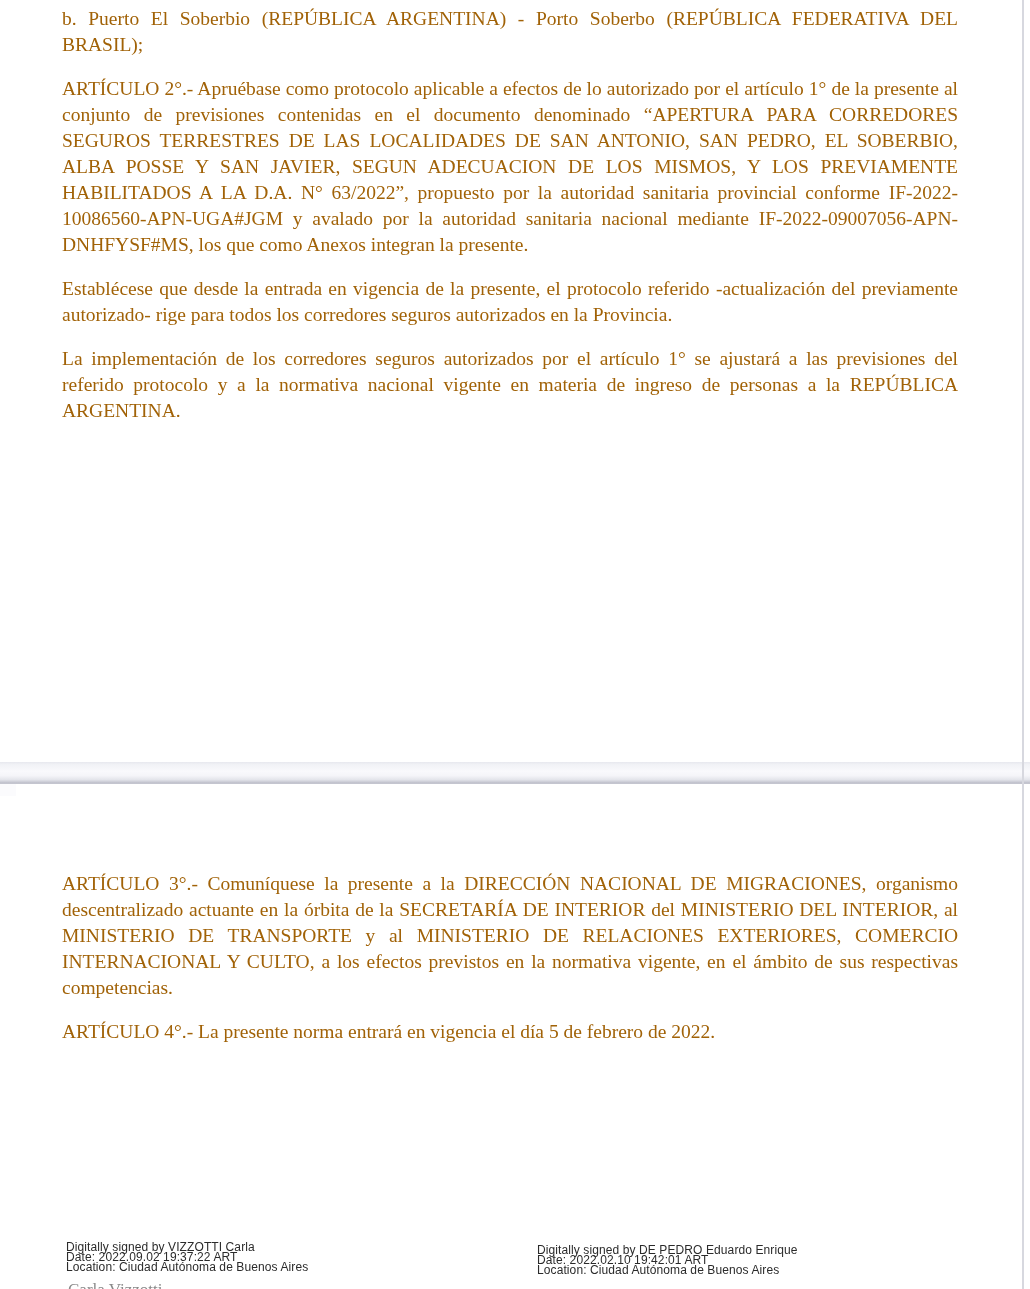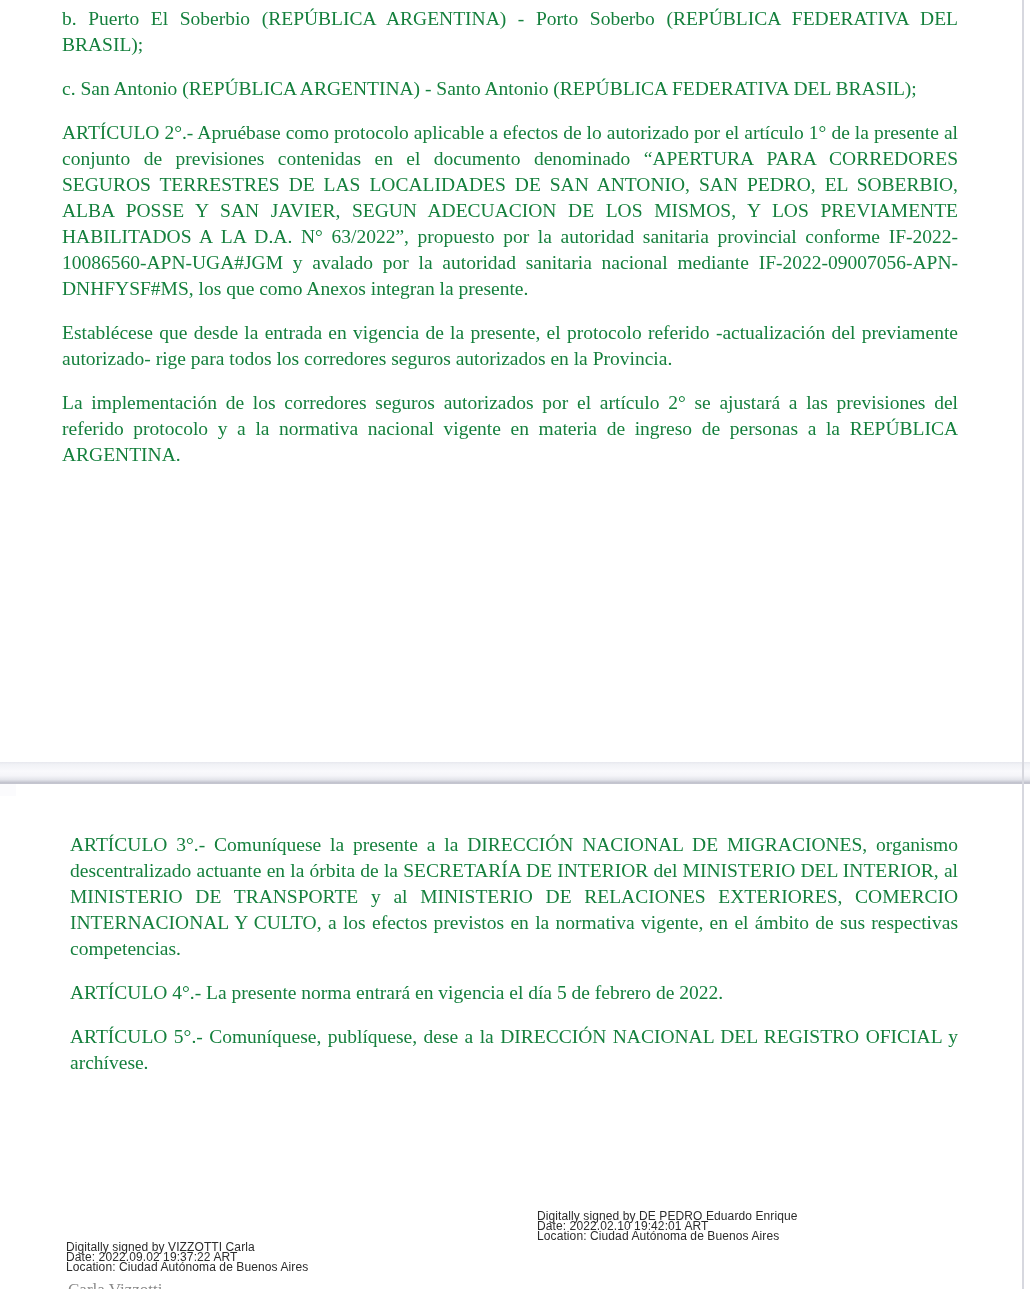--- a/index.html
+++ b/index.html
@@ -19,30 +19,29 @@
   .page {
     box-sizing: border-box;
   }
   .page-1 {
     height: 762px;
     padding: 6px 72px 0 62px;
     overflow: hidden;
     background: #ffffff;
   }
   .page-2 {
-    padding: 48px 72px 0 62px;
+    padding: 87px 72px 0 62px;
     background: transparent;
-    margin-left: 8px;
   }
   p.para {
     margin: 0 0 18px 0;
     font-size: 19.5px;
     line-height: 26px;
     text-align: justify;
-    color: #15803d;
+    color: #a16207;
   }
   .page-separator {
     height: 22px;
     background: linear-gradient(to bottom,
       #e7e8ee 0%,
       #f1f2f6 12%,
       #f9f9fc 42%,
       #f5f5f9 62%,
       #e4e5eb 80%,
       #c9cad4 91%,
@@ -60,21 +59,21 @@
   .sig-block {
     position: absolute;
     font-family: Liberation Sans, sans-serif;
     font-size: 12px;
     line-height: 9.9px;
     color: #2b2b2b;
     letter-spacing: 0.1px;
     white-space: nowrap;
   }
   .sig-left  { left: 66px;  top: 1243px; }
-  .sig-right { left: 537px; top: 1212px; }
+  .sig-right { left: 537px; top: 1246px; }
   .partial-name {
     position: absolute;
     left: 68px;
     top: 1280px;
     font-family: "Liberation Serif", "DejaVu Serif", serif;
     font-size: 17px;
     color: #8a8a8a;
     white-space: nowrap;
   }
   .faint-corner-smudge {
@@ -86,33 +85,31 @@
     background: #fbfbfd;
   }
 </style>
 </head>
 <body>
 
 <div id="root">
 
   <section class="page page-1">
     <p class="para">b. Puerto El Soberbio (REPÚBLICA ARGENTINA) - Porto Soberbo (REPÚBLICA FEDERATIVA DEL BRASIL);</p>
-    <p class="para">c. San Antonio (REPÚBLICA ARGENTINA) - Santo Antonio (REPÚBLICA FEDERATIVA DEL BRASIL);</p>
     <p class="para">ARTÍCULO 2°.- Apruébase como protocolo aplicable a efectos de lo autorizado por el artículo 1° de la presente al conjunto de previsiones contenidas en el documento denominado “APERTURA PARA CORREDORES SEGUROS TERRESTRES DE LAS LOCALIDADES DE SAN ANTONIO, SAN PEDRO, EL SOBERBIO, ALBA POSSE Y SAN JAVIER, SEGUN ADECUACION DE LOS MISMOS, Y LOS PREVIAMENTE HABILITADOS A LA D.A. N° 63/2022”, propuesto por la autoridad sanitaria provincial conforme IF-2022-10086560-APN-UGA#JGM y avalado por la autoridad sanitaria nacional mediante IF-2022-09007056-APN-DNHFYSF#MS, los que como Anexos integran la presente.</p>
     <p class="para">Establécese que desde la entrada en vigencia de la presente, el protocolo referido -actualización del previamente autorizado- rige para todos los corredores seguros autorizados en la Provincia.</p>
-    <p class="para">La implementación de los corredores seguros autorizados por el artículo 2° se ajustará a las previsiones del referido protocolo y a la normativa nacional vigente en materia de ingreso de personas a la REPÚBLICA ARGENTINA.</p>
+    <p class="para">La implementación de los corredores seguros autorizados por el artículo 1° se ajustará a las previsiones del referido protocolo y a la normativa nacional vigente en materia de ingreso de personas a la REPÚBLICA ARGENTINA.</p>
   </section>
 
   <div class="page-separator"></div>
   <div class="faint-corner-smudge"></div>
 
   <section class="page page-2">
     <p class="para">ARTÍCULO 3°.- Comuníquese la presente a la DIRECCIÓN NACIONAL DE MIGRACIONES, organismo descentralizado actuante en la órbita de la SECRETARÍA DE INTERIOR del MINISTERIO DEL INTERIOR, al MINISTERIO DE TRANSPORTE y al MINISTERIO DE RELACIONES EXTERIORES, COMERCIO INTERNACIONAL Y CULTO, a los efectos previstos en la normativa vigente, en el ámbito de sus respectivas competencias.</p>
     <p class="para">ARTÍCULO 4°.- La presente norma entrará en vigencia el día 5 de febrero de 2022.</p>
-    <p class="para">ARTÍCULO 5°.- Comuníquese, publíquese, dese a la DIRECCIÓN NACIONAL DEL REGISTRO OFICIAL y archívese.</p>
   </section>
 
   <div class="sig-block sig-left">
     <div>Digitally signed by VIZZOTTI Carla</div>
     <div>Date: 2022.09.02 19:37:22 ART</div>
     <div>Location: Ciudad Autónoma de Buenos Aires</div>
   </div>
 
   <div class="sig-block sig-right">
     <div>Digitally signed by DE PEDRO Eduardo Enrique</div>

